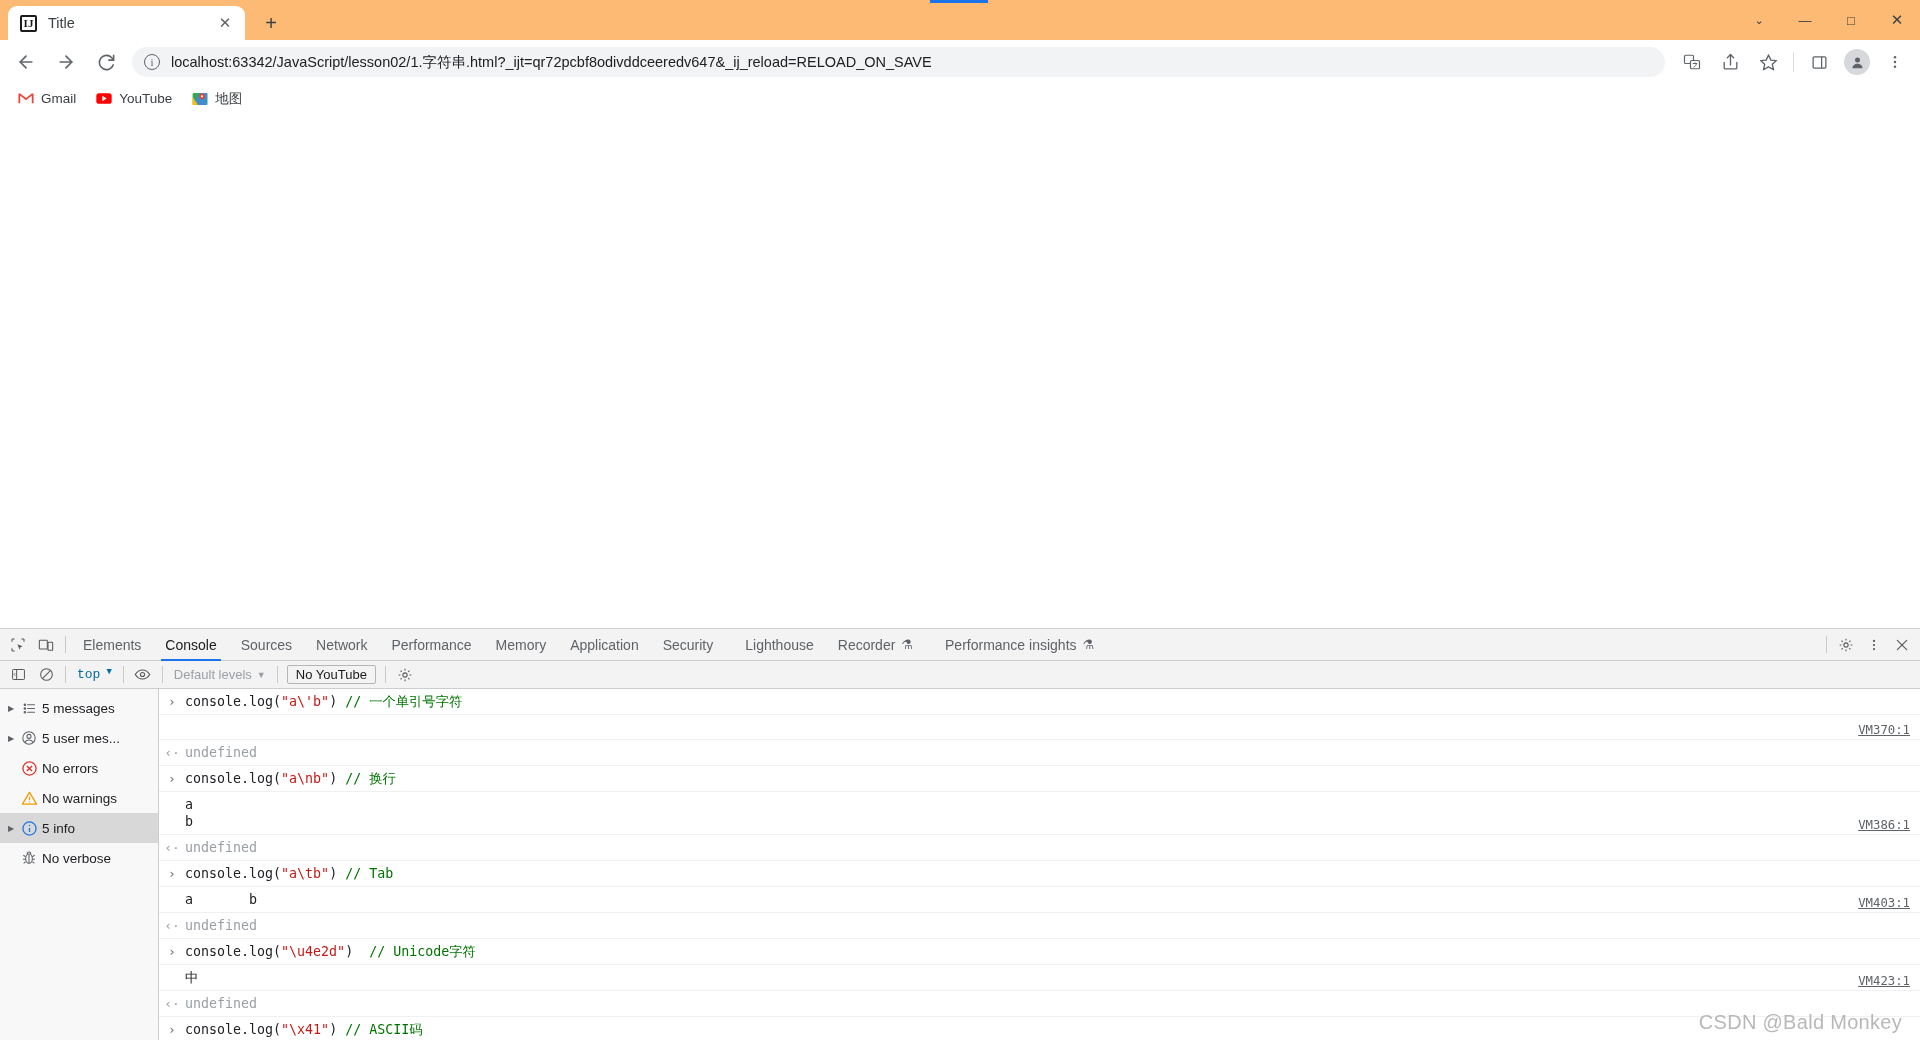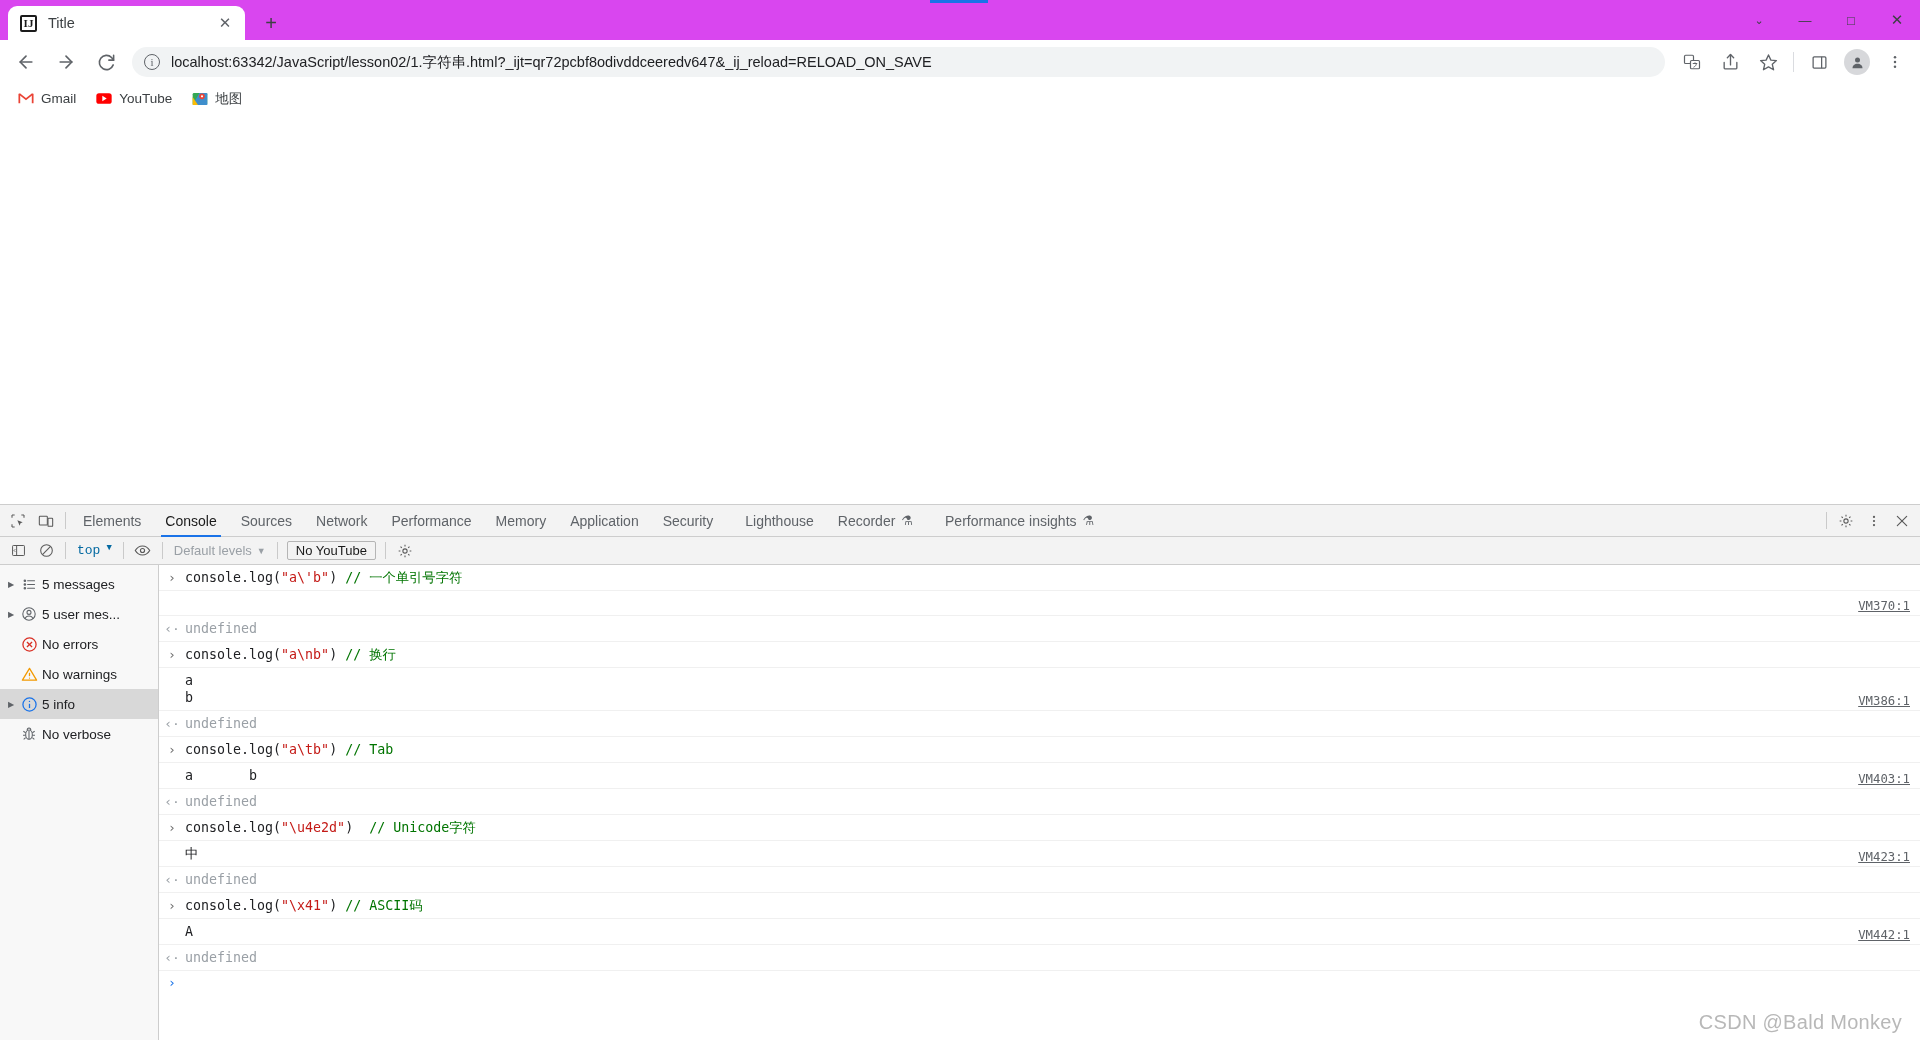--- a/index.html
+++ b/index.html
@@ -8,21 +8,21 @@
     width: 1920px; height: 1040px;
     overflow: hidden;
     background: #ffffff;
     font-family: "Liberation Sans", sans-serif;
   }
 
   
   .browser { width: 1920px; height: 1040px; position: relative; display: flex; flex-direction: column; }
 
   .tabstrip {
-    height: 40px; background: #d946ef; display: flex; align-items: flex-end;
+    height: 40px; background: #fdba74; display: flex; align-items: flex-end;
     position: relative; flex: 0 0 40px;
   }
   .tab {
     width: 237px; height: 34px; background: #ffffff;
     border-radius: 9px 9px 0 0; display: flex; align-items: center;
     padding: 0 10px 0 12px; margin-left: 8px; position: relative;
   }
   .tab-favicon {
     width: 17px; height: 17px; background: #ffffff; border: 2px solid #1b1b1b;
     border-radius: 2px; flex: 0 0 17px; display: flex; align-items: center;
@@ -99,21 +99,21 @@
     border-radius: 4px;
   }
   .bm-label { font-size: 13.5px; color: #3c4043; margin-left: 7px; white-space: nowrap; }
   .bm-ico { width: 16px; height: 16px; display: flex; align-items: center; justify-content: center; }
 
   
   .page-viewport { background: #ffffff; flex: 1; position: relative; }
 
   
   .devtools {
-    position: absolute; left: 0; right: 0; bottom: 0; height: 536px;
+    position: absolute; left: 0; right: 0; bottom: 0; height: 412px;
     background: #ffffff; border-top: 1px solid #cdcdcd;
     display: flex; flex-direction: column;
     font-family: "Liberation Sans", sans-serif;
   }
   .dt-tabbar {
     height: 32px; background: #f3f3f3; border-bottom: 1px solid #cdcdcd;
     display: flex; align-items: center; flex: 0 0 32px; padding-left: 4px;
   }
   .dt-iconbtn {
     width: 28px; height: 26px; display: flex; align-items: center; justify-content: center;

